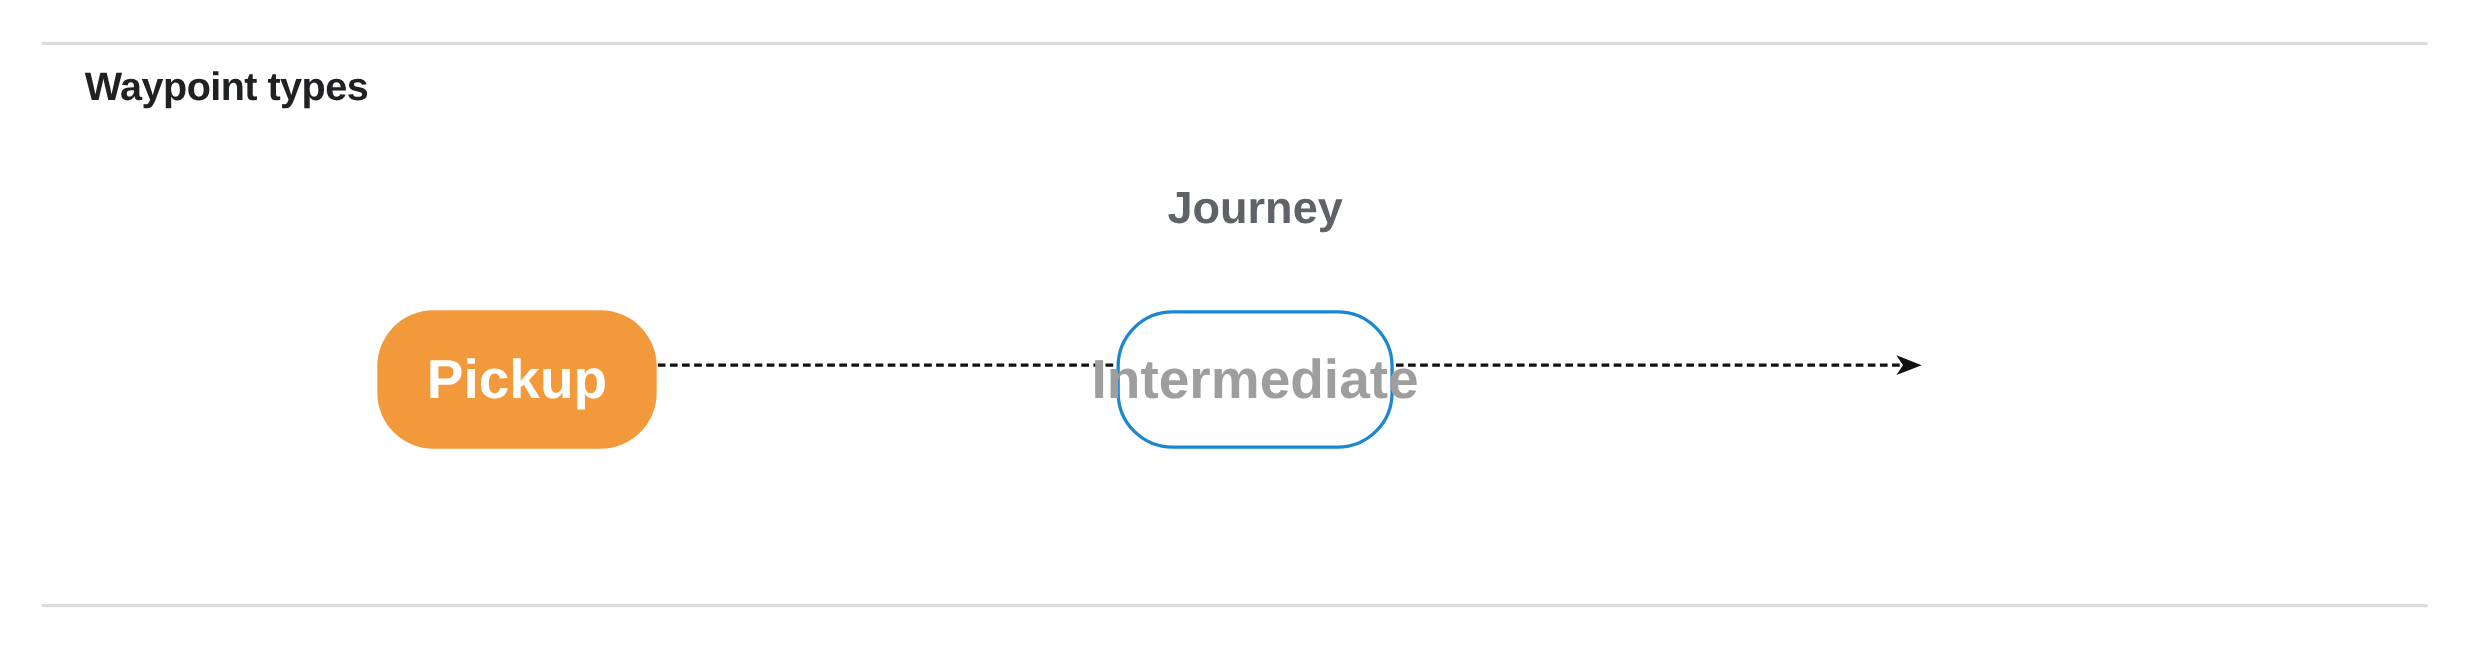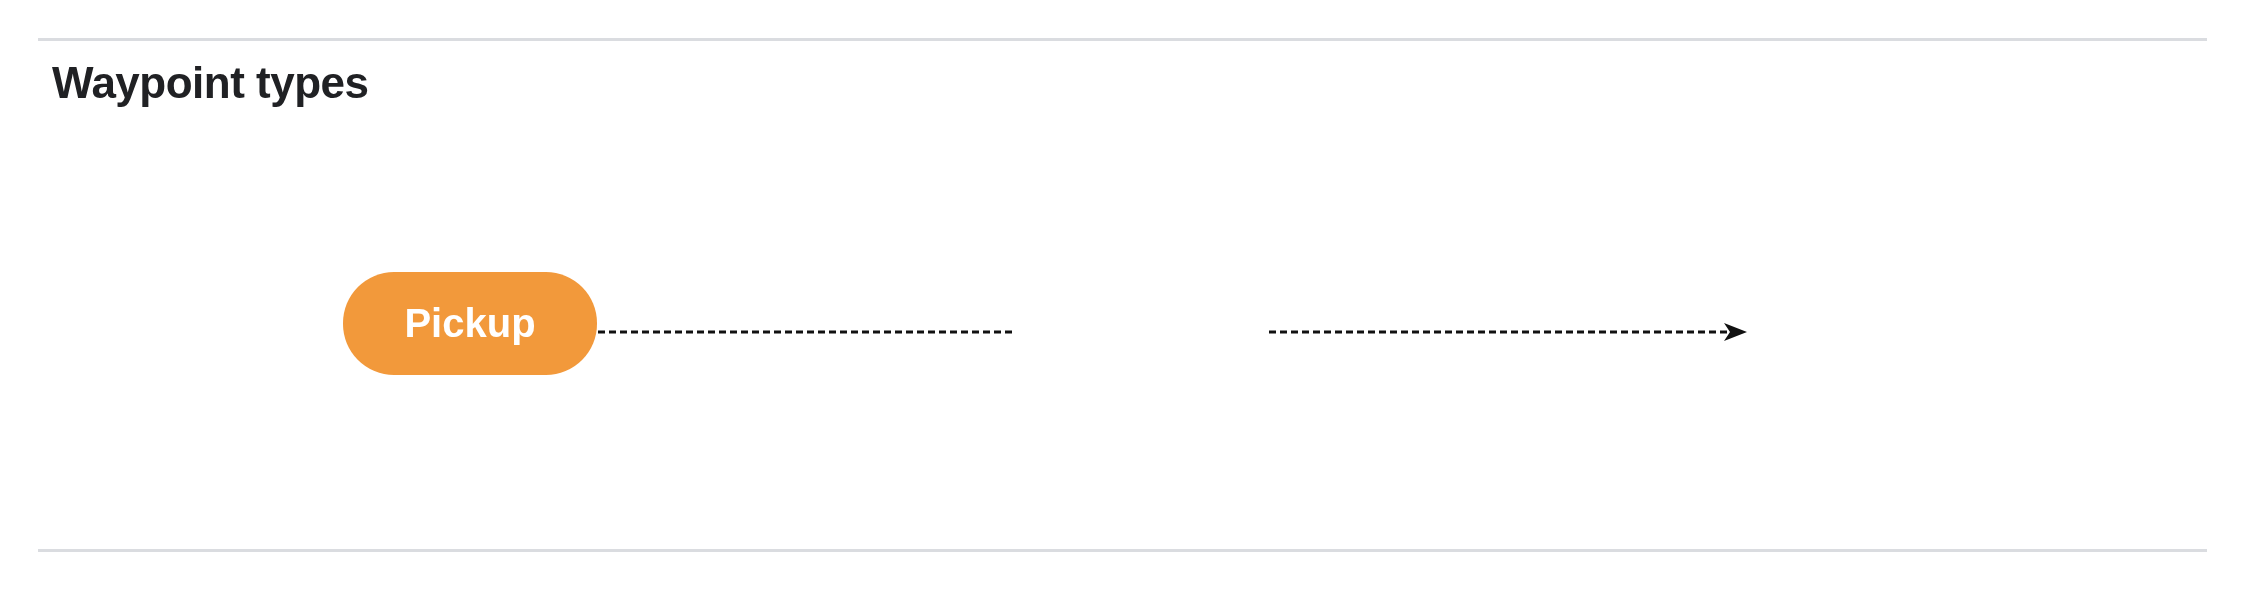--- a/index.html
+++ b/index.html
@@ -15,23 +15,23 @@
   .divider {
     position: absolute;
     left: 38px; width: 2169px; height: 3px;
     background: var(--divider-color, #DADCE0);
   }
   .divider.top { top: 38px; }
   .divider.bottom { top: 549px; }
 
   .heading {
     position: absolute;
-    left: 52px; top: 58px;
+    left: 77px; top: 58px;
     margin: 0;
-    font-size: 44px; font-weight: 700;
+    font-size: 36px; font-weight: 700;
     letter-spacing: -0.5px;
     color: var(--heading-color, #202124);
   }
 
   .journey-label {
     position: absolute;
     left: 1141px; top: 166px;
     transform: translateX(-50%);
     font-size: 41px; font-weight: 700;
     color: var(--journey-label-color, #5F6368);
@@ -46,24 +46,24 @@
   .edge {
     stroke: var(--edge, #111111);
     stroke-width: 3;
     stroke-dasharray: 7 4;
     fill: none;
   }
   .arrowhead { fill: var(--edge, #111111); }
 
   .pill {
     position: absolute;
-    top: 272px; height: 103px;
+    top: 282px; height: 126px;
     border-radius: 51px;
     display: flex; align-items: center; justify-content: center;
-    font-size: 40px; font-weight: 700;
+    font-size: 50px; font-weight: 700;
     box-sizing: border-box;
     white-space: nowrap;
   }
   .pill.terminal {
     background: var(--terminal-fill, #F2993B);
     color: var(--terminal-text, #ffffff);
   }
   .pill.intermediate {
     background: #ffffff;
     border: 3.5px solid var(--intermediate-border, #1B87D1);
@@ -75,28 +75,32 @@
 </style>
 </head>
 <body>
 
 <div class="canvas">
 
   <div class="divider top"></div>
 
   <h2 class="heading">Waypoint types</h2>
 
+  <div class="journey-label">Journey</div>
 
   <svg class="edges" viewBox="0 0 2245 592" xmlns="http://www.w3.org/2000/svg" aria-hidden="true">
     <line class="edge" x1="598" y1="332" x2="1013" y2="332"></line>
     <line class="edge" x1="1269" y1="332" x2="1729" y2="332"></line>
     <polygon class="arrowhead" points="1747,332 1724,323 1730,332 1724,341"></polygon>
   </svg>
 
   <div class="pill terminal pickup">
     <span>Pickup</span>
   </div>
 
+  <div class="pill intermediate">
+    <span>Intermediate</span>
+  </div>
 
 
   <div class="divider bottom"></div>
 
 </div>
 
 </body></html>

